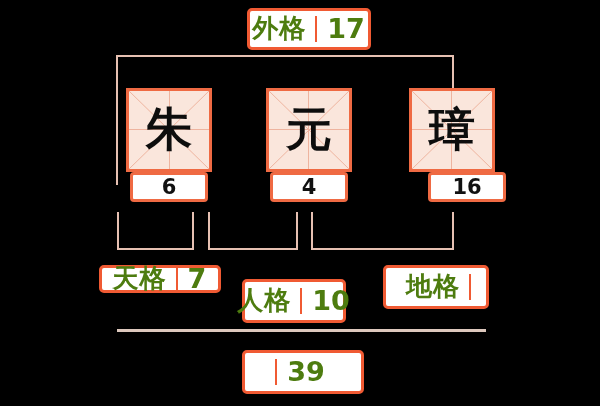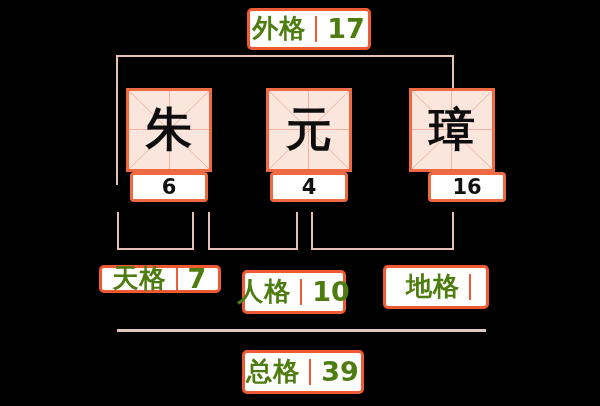--- a/index.html
+++ b/index.html
@@ -174,32 +174,31 @@
   <div class="ln v" style="left:311px; top:212px; height:38px;"></div>
   <div class="ln h" style="left:311px; top:248px; width:143px;"></div>
   <div class="ln v" style="left:452px; top:212px; height:38px;"></div>
 
   <div class="pill" style="left:99px; top:265px; width:122px; height:28px;">
     <span class="pname">天格</span>
     <span class="pdiv"></span>
     <span class="pnum">7</span>
   </div>
 
-  <div class="pill" style="left:242px; top:270px; width:104px; height:44px;">
+  <div class="pill" style="left:242px; top:279px; width:104px; height:44px;">
     <span class="pname">人格</span>
     <span class="pdiv"></span>
     <span class="pnum">10</span>
   </div>
 
   <div class="pill" style="left:383px; top:265px; width:106px; height:44px;">
     <span class="pname">地格</span>
     <span class="pdiv"></span>
   </div>
 
   <div class="ln thick" style="left:117px; top:329px; width:369px;"></div>
 
   <div class="pill" style="left:242px; top:350px; width:122px; height:44px;">
-    <span class="pname">总格</span>
     <span class="pdiv"></span>
     <span class="pnum">39</span>
   </div>
 
 </div>
 
 </body></html>

